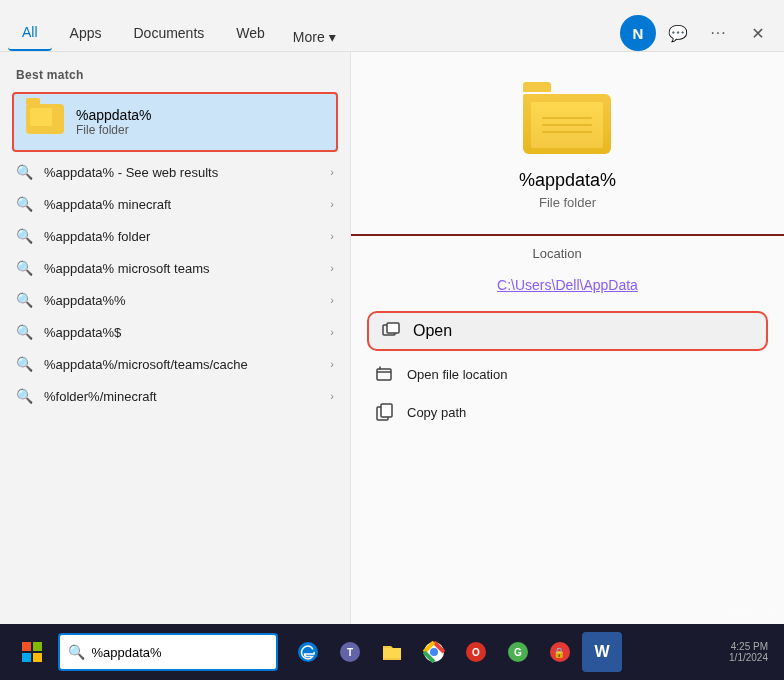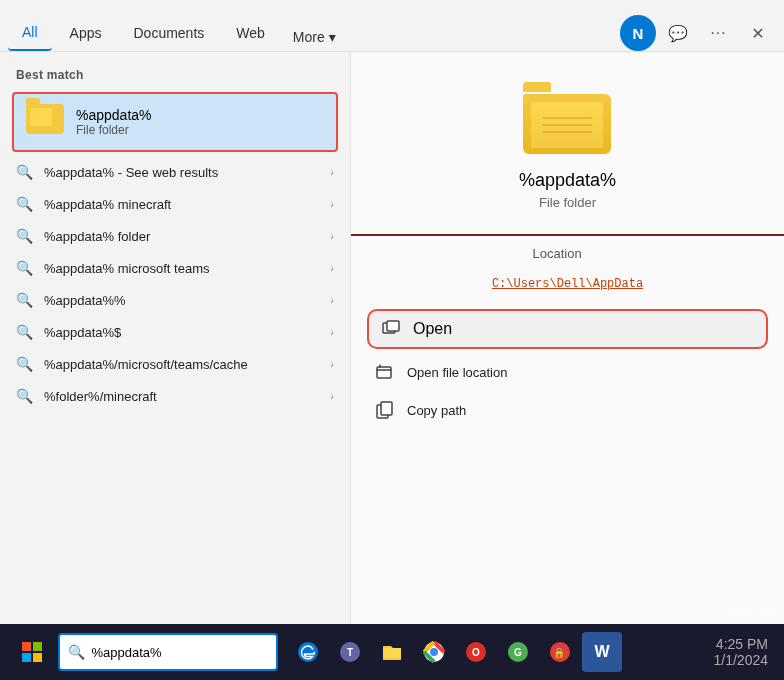--- a/index.html
+++ b/index.html
@@ -200,21 +200,21 @@
     .location-row {
       width: 100%;
       padding: 10px 24px;
       display: flex;
       align-items: center;
       gap: 16px;
       border-top: 2px solid #7f1d1d;
       flex-direction: column;
     }
     .location-label { font-size: 13px; color: #555; min-width: 70px; }
-    .location-link { font-size: 12px; color: #c2410c; text-decoration: underline; cursor: pointer; font-family: Liberation Mono, monospace; }
+    .location-link { font-size: 14px; color: #8b5cf6; text-decoration: underline; cursor: pointer; }
 
     
     .actions-section {
       width: 100%;
       padding: 4px 0;
     }
     .action-item {
       display: flex;
       align-items: center;
       gap: 12px;
@@ -504,19 +504,19 @@
     <svg width="22" height="22" viewBox="0 0 22 22">
       <circle cx="11" cy="11" r="10" fill="#e53935"></circle>
       <text x="11" y="15" text-anchor="middle" fill="white" font-size="10">🔒</text>
     </svg>
   </div>
   <div class="taskbar-app" style="background:#2b579a; border-radius:4px;">
     <span style="color:white; font-weight:bold; font-size:16px;">W</span>
   </div>
 
   <div style="flex:1;"></div>
-  <div style="color: #aaa; font-size: 14px; text-align:right; padding-right: 8px;">
+  <div style="color: #aaa; font-size: 10px; text-align:right; padding-right: 8px;">
     <div>4:25 PM</div>
     <div>1/1/2024</div>
   </div>
 </div>
 
 <div class="watermark">wsxdn.com</div>
 
 </body></html>

